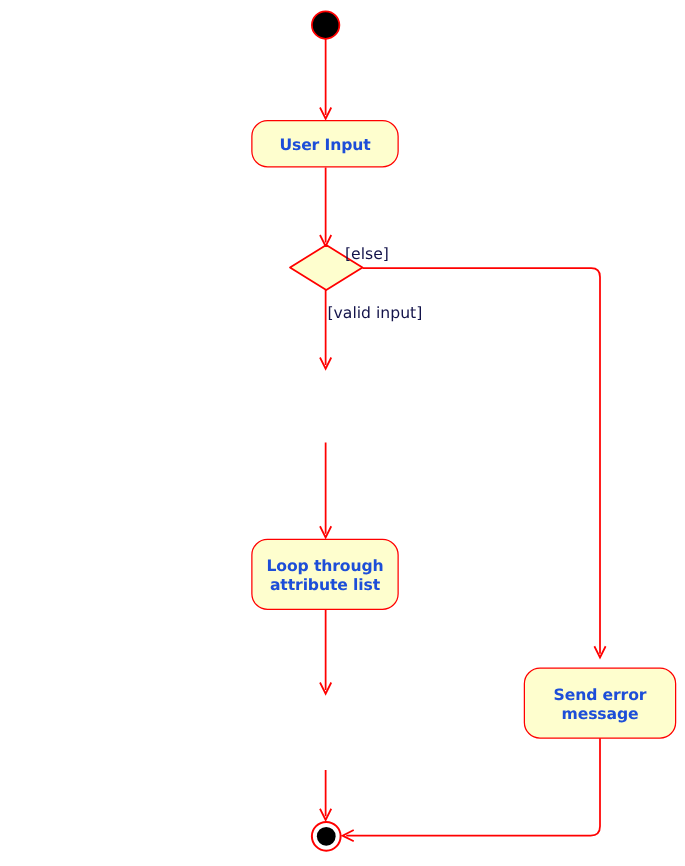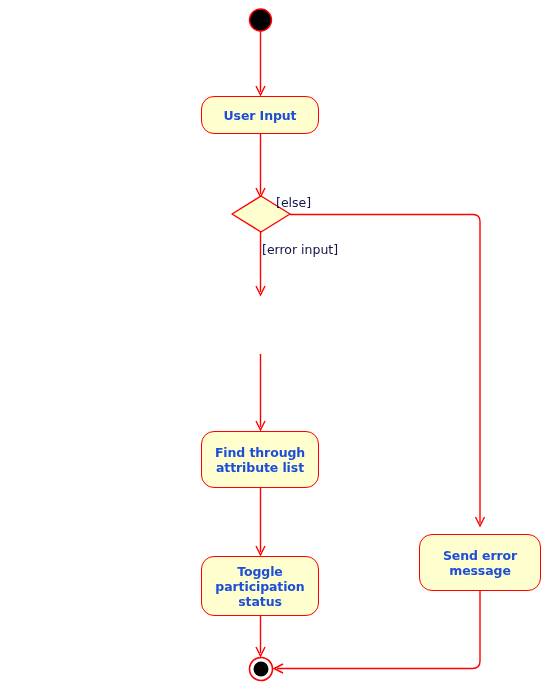--- a/index.html
+++ b/index.html
@@ -88,27 +88,24 @@
     <path d="M 480 584 L 480 661 Q 480 668.5 472.5 668.5 L 277 668.5" fill="none" stroke="#FF0000" stroke-width="1.4"></path>
     <polyline points="283,664 274,668.5 283,673" fill="none" stroke="#FF0000" stroke-width="1.4"></polyline>
 
     <circle cx="261" cy="669" r="11.5" fill="#FFFFFF" stroke="#FF0000" stroke-width="1.6"></circle>
     <circle cx="261" cy="669" r="7.5" fill="#000000"></circle>
   </svg>
 
   <div class="activity-box" style="left:201px; top:96px; width:118px; height:38px;">User Input</div>
 
 
-  <div class="activity-box" style="left:201px; top:431px; width:118px; height:57px;">Find through
+  <div class="activity-box" style="left:201px; top:431px; width:118px; height:57px;">Loop through
 attribute list</div>
 
-  <div class="activity-box" style="left:201px; top:556px; width:118px; height:60px;">Toggle
-participation
-status</div>
 
   <div class="activity-box" style="left:419px; top:534px; width:122px; height:57px;">Send error
 message</div>
 
   <div class="guard-label" style="left:276px; top:196px;">[else]</div>
 
-  <div class="guard-label" style="left:262px; top:243px;">[error input]</div>
+  <div class="guard-label" style="left:262px; top:243px;">[valid input]</div>
 
 </div>
 
 </body></html>

